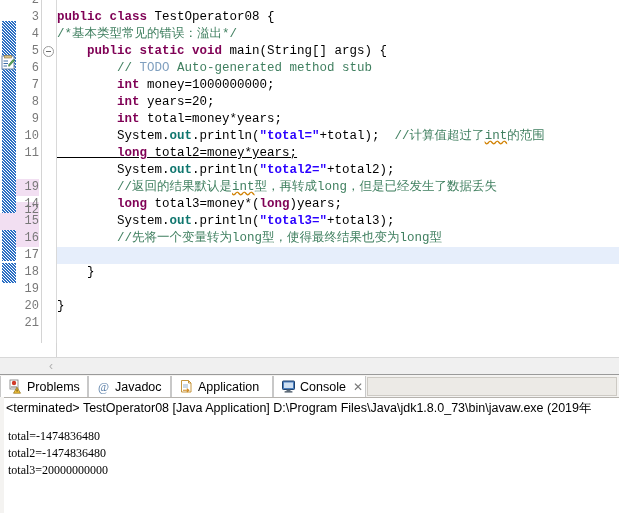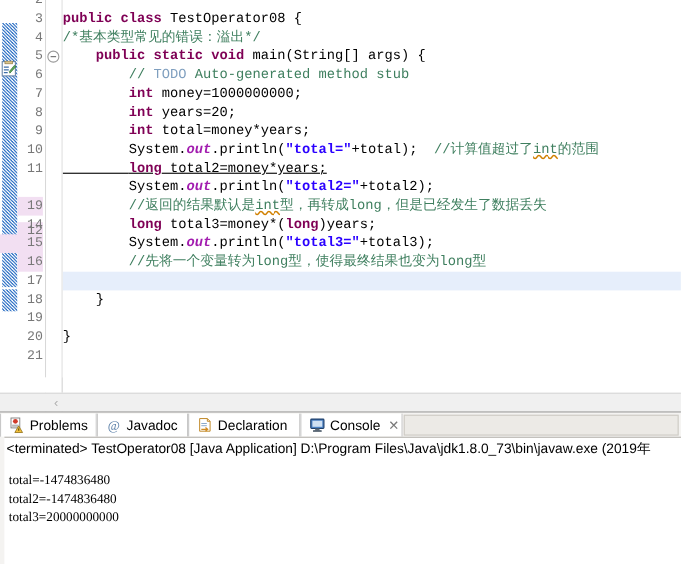--- a/index.html
+++ b/index.html
@@ -121,21 +121,21 @@
     color: #000000;
   }
   .code-line.caret { background: #e6eefb; }
   .code-line .ind { color: transparent; }
 
   
   .kw   { color: #7f0055; font-weight: bold; }
   .str  { color: #2a00ff; font-weight: bold; }
   .cmt  { color: #3f7f5f; }
   .todo { color: #7f9fbf; }
-  .fld  { color: #a21caf; font-style: italic; font-weight: bold; }
+  .fld  { color: #0f766e; font-weight: bold; }
   .plain{ color: #000000; }
   .spell {
     text-decoration: underline wavy #d08000;
     text-decoration-skip-ink: none;
   }
 
   
   .h-scroll {
     position: absolute;
     left: 0; bottom: 0;
@@ -383,21 +383,21 @@
 
     <div class="tab" style="left:171px;width:102px;">
       <span class="tab-icon">
         <svg viewBox="0 0 15 15" width="15" height="15">
           <path d="M2.5 1.5 h7 l2.5 2.5 v9 h-9.5 z" fill="#ffffff" stroke="#c08a28" stroke-width="0.9"></path>
           <path d="M9.5 1.5 v2.5 h2.5" fill="none" stroke="#c08a28" stroke-width="0.9"></path>
           <path d="M4 6 h5 M4 8 h5" stroke="#8aa8c8" stroke-width="0.9"></path>
           <path d="M4 11.3 h5.5 M7.8 9.6 l2 1.7 l-2 1.7" fill="none" stroke="#d08a20" stroke-width="1.1"></path>
         </svg>
       </span>
-      <span>Declaration</span>
+      <span>Application</span>
     </div>
 
     <div class="tab active" style="left:273px;width:93px;">
       <span class="tab-icon">
         <svg viewBox="0 0 15 15" width="15" height="15">
           <rect x="1.5" y="2" width="12" height="8.5" rx="0.8" fill="#4a7fc0" stroke="#1d3f6b" stroke-width="1"></rect>
           <rect x="3" y="3.5" width="9" height="5.5" fill="#cfe0f2"></rect>
           <rect x="5.5" y="10.5" width="4" height="1.8" fill="#5a6a7a"></rect>
           <rect x="3.5" y="12.2" width="8" height="1.3" rx="0.5" fill="#3a4a5a"></rect>
         </svg>

